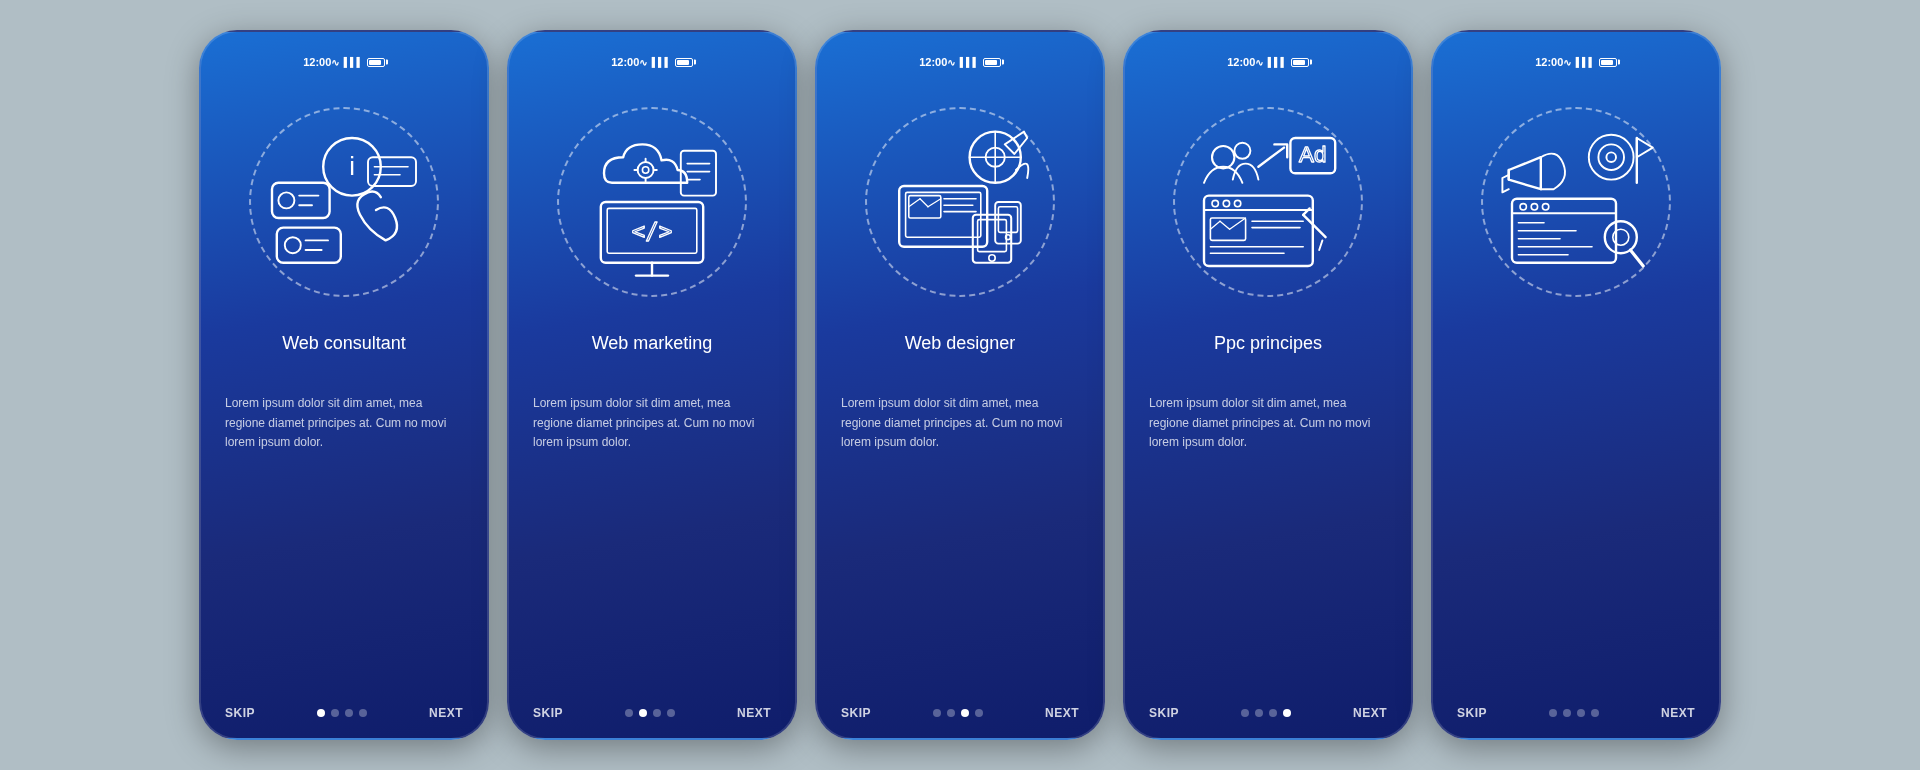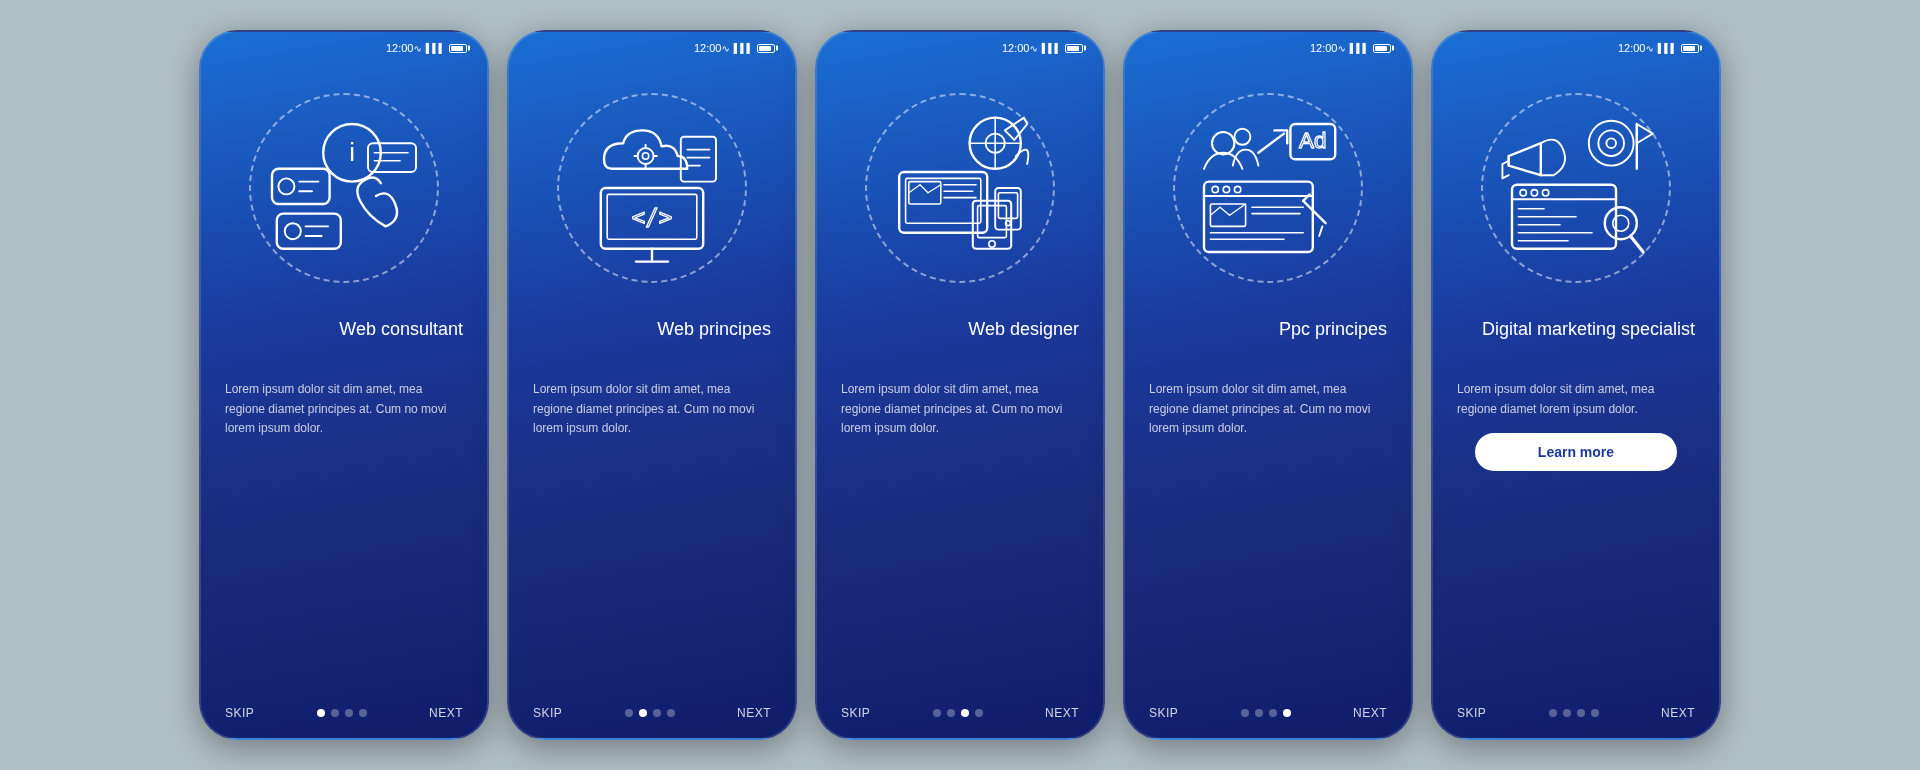--- a/index.html
+++ b/index.html
@@ -30,26 +30,27 @@
       padding: 0;
       position: relative;
       box-shadow: 0 8px 32px rgba(0,0,0,0.35);
       overflow: hidden;
       border: 2px solid rgba(255,255,255,0.15);
     }
     
     .status-bar {
       width: 100%;
       display: flex;
-      justify-content: flex-end;
+      justify-content: center;
       align-items: center;
       padding: 10px 20px 4px 20px;
       color: white;
       font-size: 11px;
-      font-weight: 400;
+      font-weight: 700;
+      margin-top: 14px;
     }
     .status-icons {
       display: flex;
       gap: 4px;
       align-items: center;
     }
     .status-icon-battery {
       width: 18px; height: 9px;
       border: 1.5px solid white;
       border-radius: 2px;
@@ -114,21 +115,21 @@
       width: 100%;
       flex: 1;
       padding: 10px 24px 0 24px;
       display: flex;
       flex-direction: column;
     }
     .phone-title {
       color: white;
       font-size: 18px;
       font-weight: 400;
-      text-align: right;
+      text-align: center;
       margin-bottom: 10px;
       line-height: 1.3;
     }
     .phone-desc {
       color: rgba(255,255,255,0.75);
       font-size: 12px;
       line-height: 1.6;
       text-align: left;
       margin-top: 29px;
     }
@@ -150,21 +151,21 @@
       width: 100%;
       display: flex;
       justify-content: space-between;
       align-items: center;
       padding: 14px 24px 18px 24px;
       margin-top: auto;
     }
     .nav-label {
       color: rgba(255,255,255,0.8);
       font-size: 12px;
-      font-weight: 400;
+      font-weight: 700;
       letter-spacing: 0.5px;
       cursor: pointer;
     }
     .nav-dots {
       display: flex;
       gap: 6px;
       align-items: center;
     }
     .dot {
       width: 8px;
@@ -266,21 +267,21 @@
 
             <text x="50" y="73" text-anchor="middle" fill="none" font-size="14" font-family="monospace" stroke="white" stroke-width="0.8">&lt;/&gt;</text>
 
             <line x1="50" y1="88" x2="50" y2="96" stroke="white" stroke-width="1.5"></line>
             <line x1="40" y1="96" x2="60" y2="96" stroke="white" stroke-width="1.5"></line>
           </svg>
         </div>
       </div>
     </div>
     <div class="phone-content">
-      <div class="phone-title">Web principes</div>
+      <div class="phone-title">Web marketing</div>
       <div class="phone-desc">Lorem ipsum dolor sit dim amet, mea regione diamet principes at. Cum no movi lorem ipsum dolor.</div>
     </div>
     <div class="phone-nav">
       <span class="nav-label">SKIP</span>
       <div class="nav-dots">
         <div class="dot"></div>
         <div class="dot active"></div>
         <div class="dot"></div>
         <div class="dot"></div>
       </div>
@@ -452,25 +453,20 @@
             <line x1="14" y1="78" x2="60" y2="78" stroke="white" stroke-width="1"></line>
             <line x1="14" y1="83" x2="45" y2="83" stroke="white" stroke-width="1"></line>
 
             <circle cx="78" cy="72" r="10" stroke="white" stroke-width="1.5" fill="none"></circle>
             <line x1="84" y1="80" x2="92" y2="90" stroke="white" stroke-width="2"></line>
             <circle cx="78" cy="72" r="5" stroke="white" stroke-width="1" fill="none"></circle>
           </svg>
         </div>
       </div>
     </div>
-    <div class="phone-content">
-      <div class="phone-title">Digital marketing specialist</div>
-      <div class="phone-desc">Lorem ipsum dolor sit dim amet, mea regione diamet lorem ipsum dolor.</div>
-      <button class="learn-more-btn">Learn more</button>
-    </div>
     <div class="phone-nav">
       <span class="nav-label">SKIP</span>
       <div class="nav-dots">
         <div class="dot"></div>
         <div class="dot"></div>
         <div class="dot"></div>
         <div class="dot"></div>
       </div>
       <span class="nav-label">NEXT</span>
     </div>

